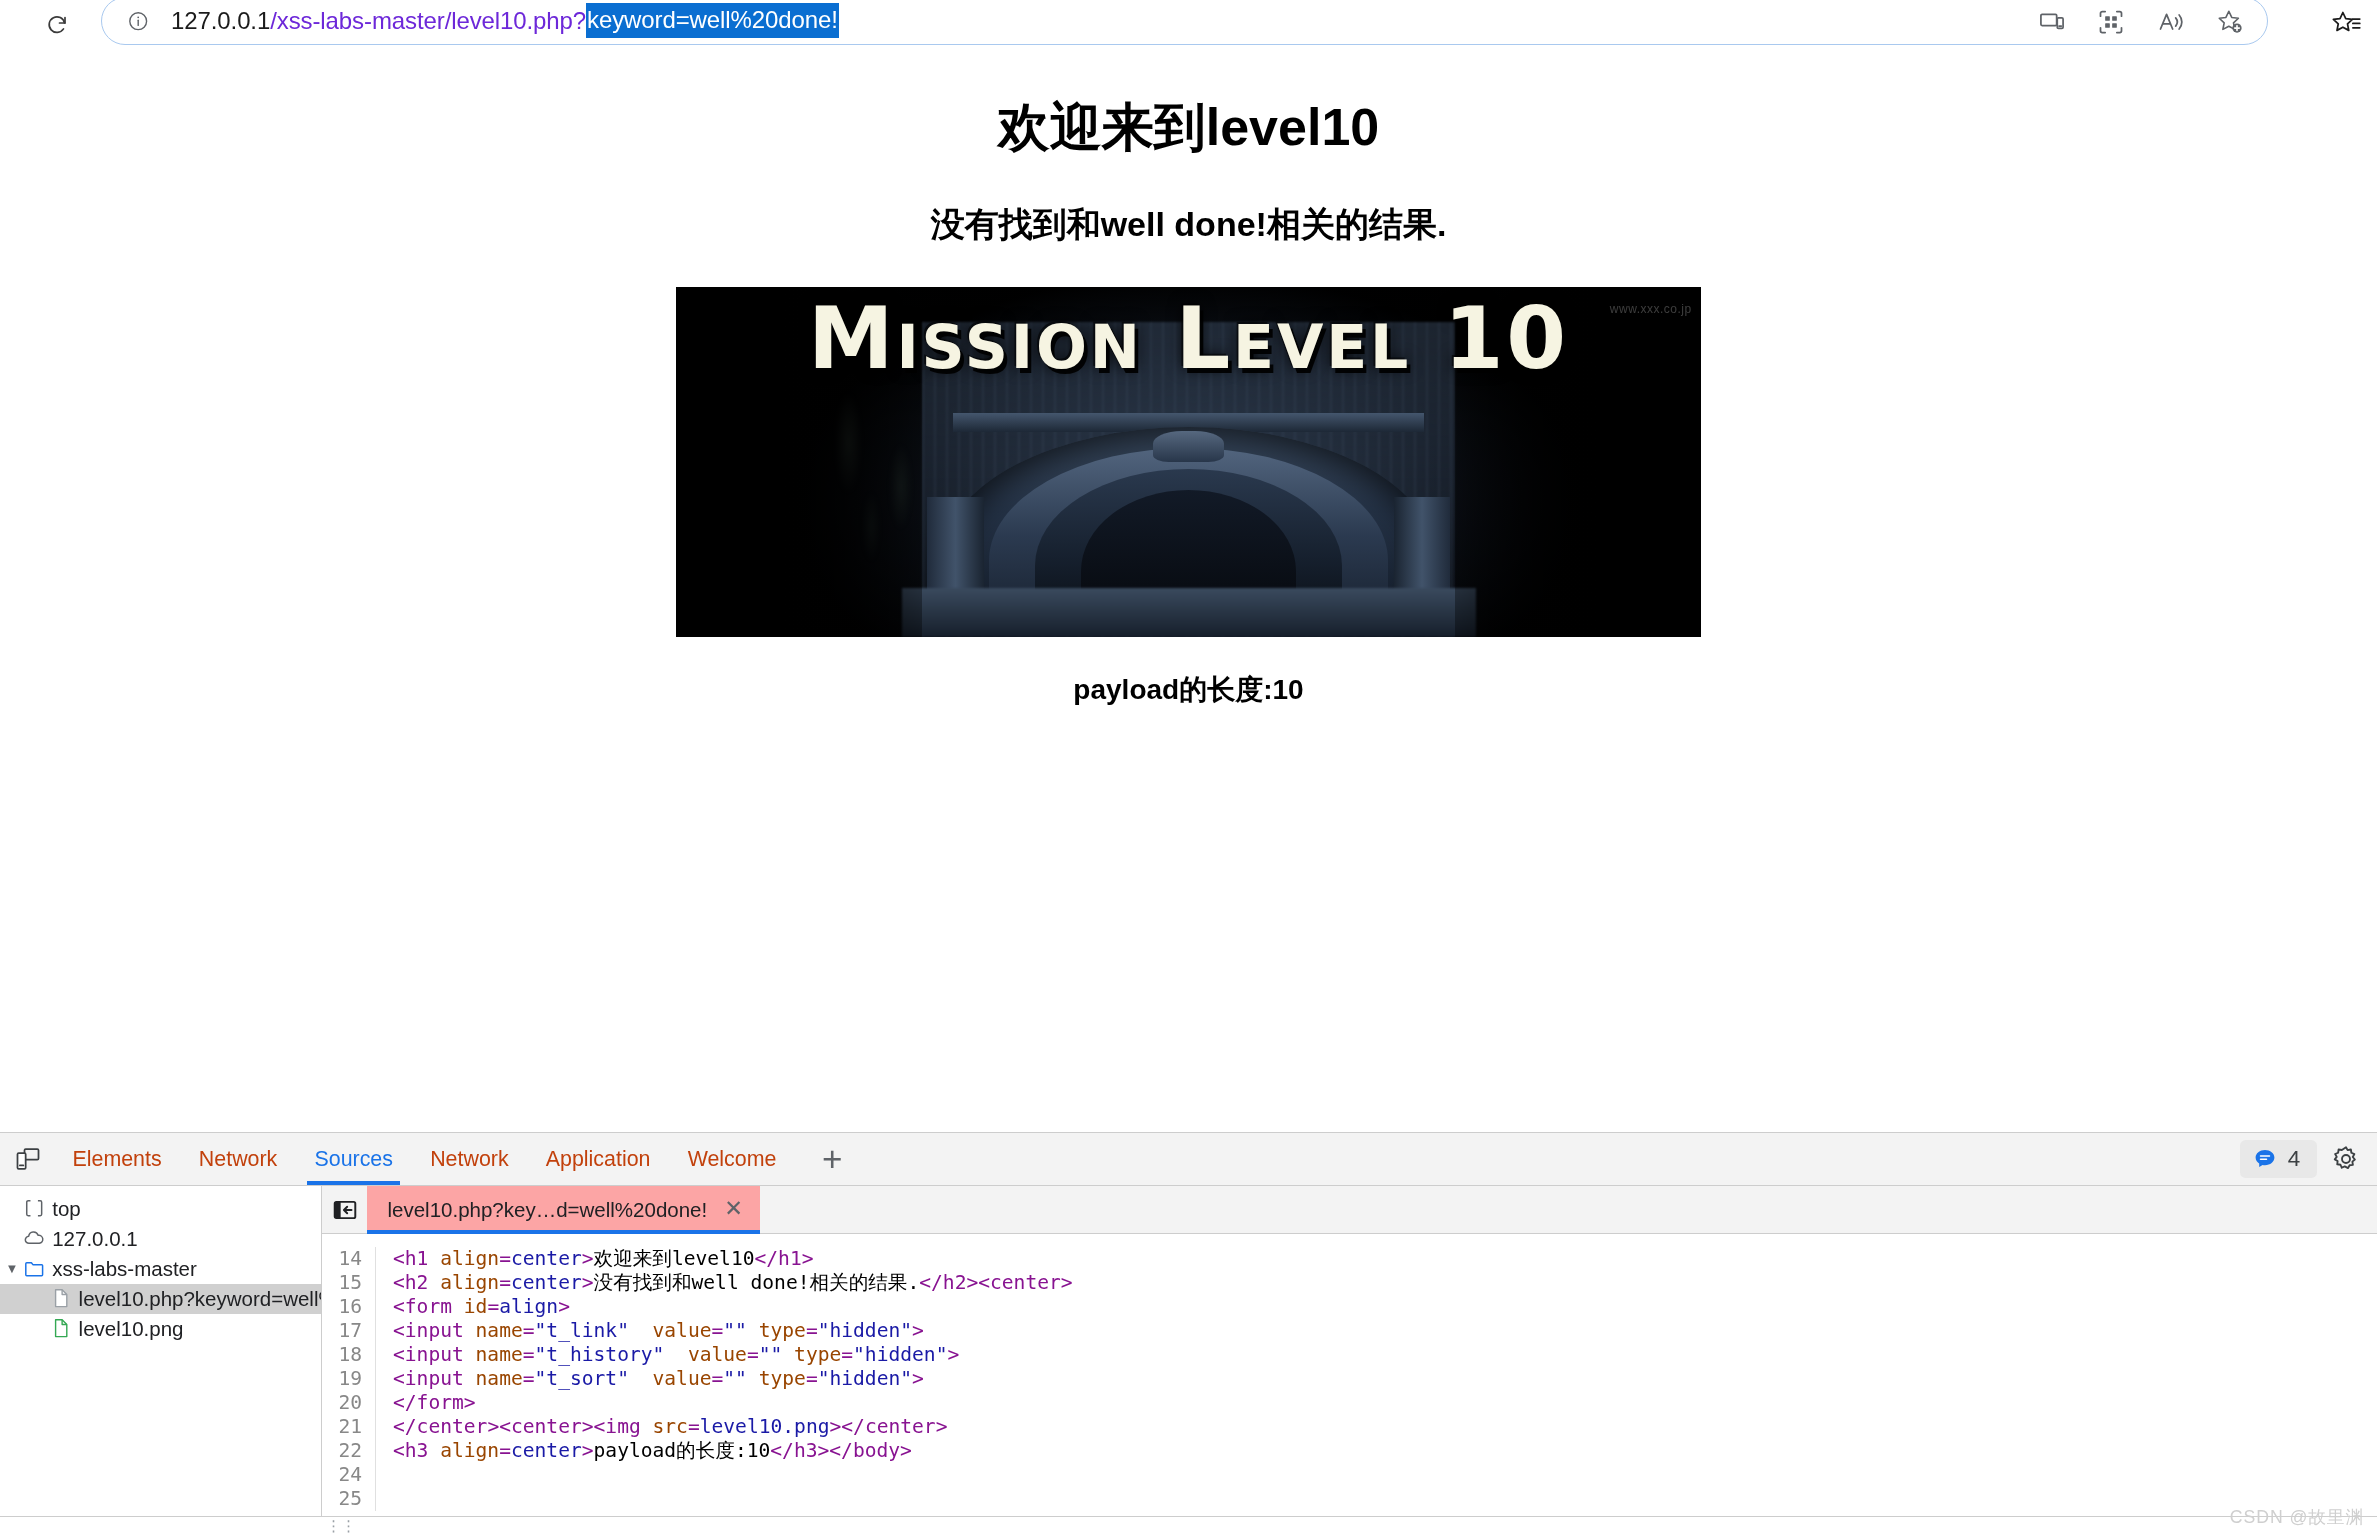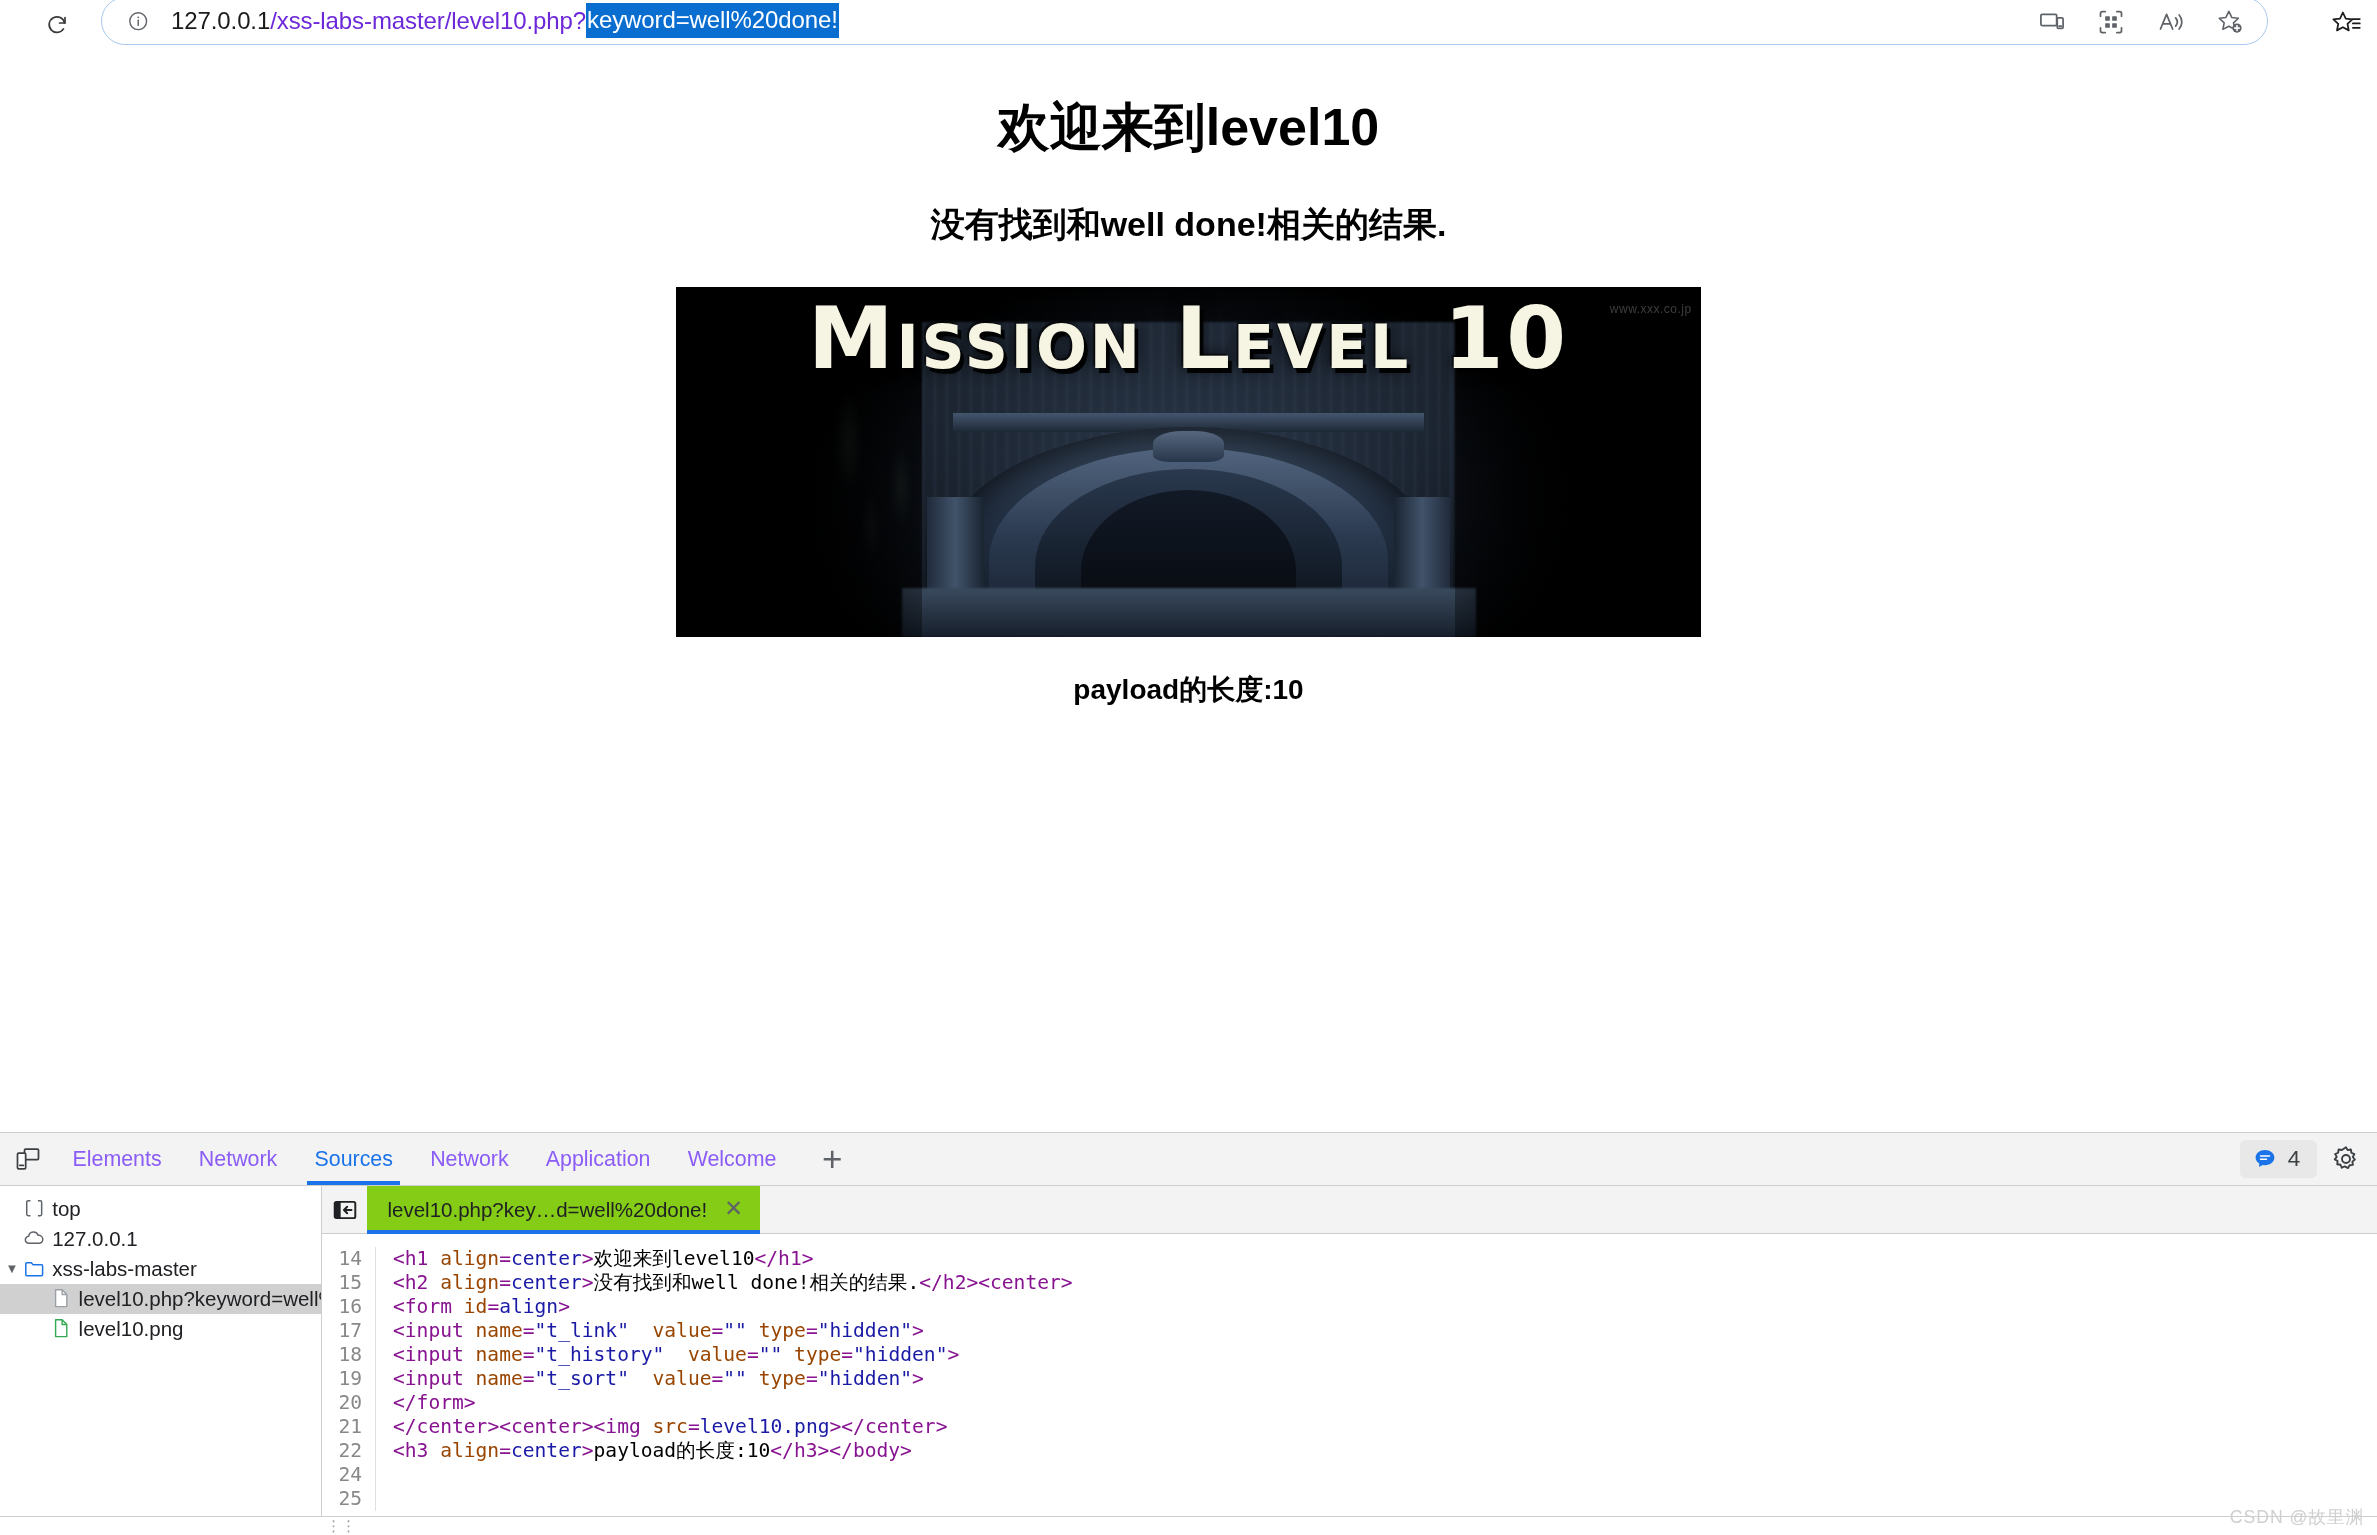--- a/index.html
+++ b/index.html
@@ -231,21 +231,21 @@
   #device-toolbar-icon {
     width: 52px; height: 52px; margin-left: 1.9px;
     display: flex; align-items: center; justify-content: center;
     cursor: pointer;
   }
   #device-toolbar-icon svg { width: 28px; height: 28px; }
 
   .dt-tab {
     height: 52px; padding: 0 18.6px;
     display: flex; align-items: center; justify-content: center;
-    font-size: 21.4px; color: #8b5cf6; cursor: pointer;
+    font-size: 21.4px; color: #c2410c; cursor: pointer;
     position: relative;
   }
   .dt-tab.active { color: #1a73e8; }
   .dt-tab.active::after {
     content: ""; position: absolute; left: 11.2px; right: 11.2px; bottom: 0;
     height: 3.7px; background: #1a73e8;
   }
   #dt-add-tab {
     width: 52px; height: 52px; margin-left: 11.2px;
     display: flex; align-items: center; justify-content: center;
@@ -337,21 +337,21 @@
     border-bottom: 0.9px solid #cdcdcd;
     display: flex; align-items: center;
     position: relative;
   }
   #editor-back-button {
     width: 45px; height: 48px;
     display: flex; align-items: center; justify-content: center; cursor: pointer;
   }
   #editor-back-button svg { width: 26px; height: 26px; }
   #editor-file-tab {
-    height: 48px; background: #84cc16;
+    height: 48px; background: #fca5a5;
     display: flex; align-items: center; gap: 17px;
     padding: 0 17px 0 20.5px;
     font-size: 20.5px; color: #202124; cursor: pointer;
     position: relative;
   }
   #editor-file-tab::after {
     content: ""; position: absolute; left: 0; right: 0; bottom: 0;
     height: 3.7px; background: #1a73e8;
   }
   #editor-tab-close {

